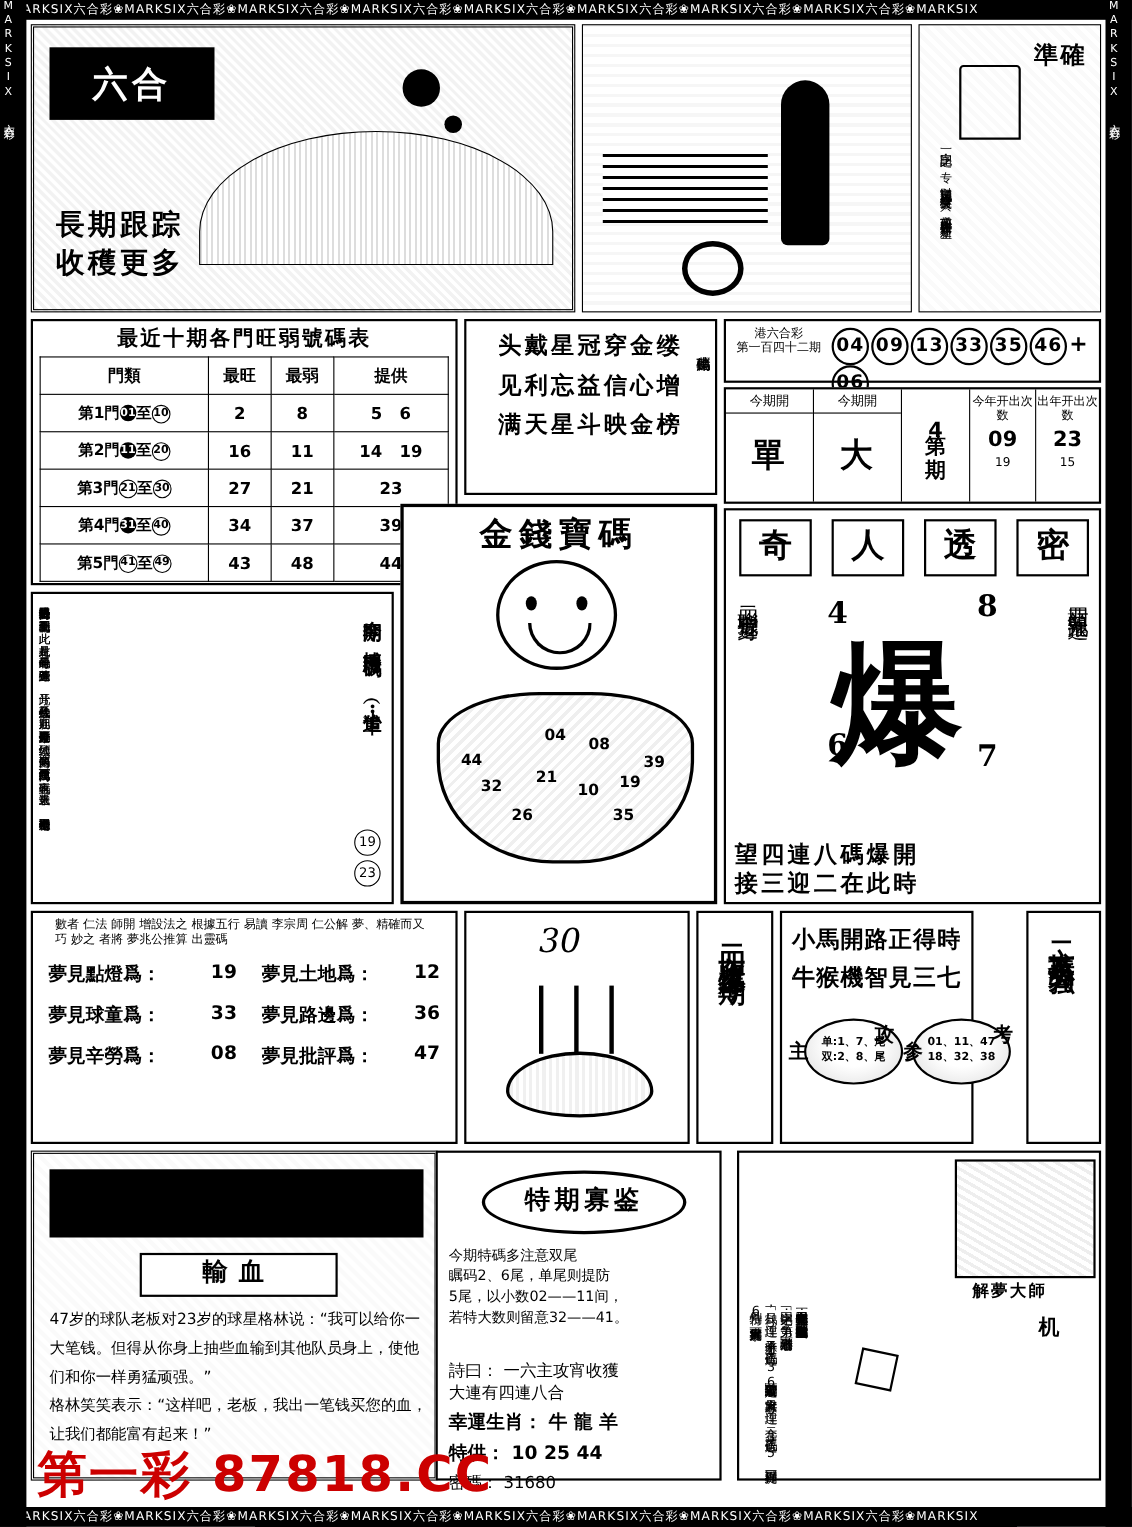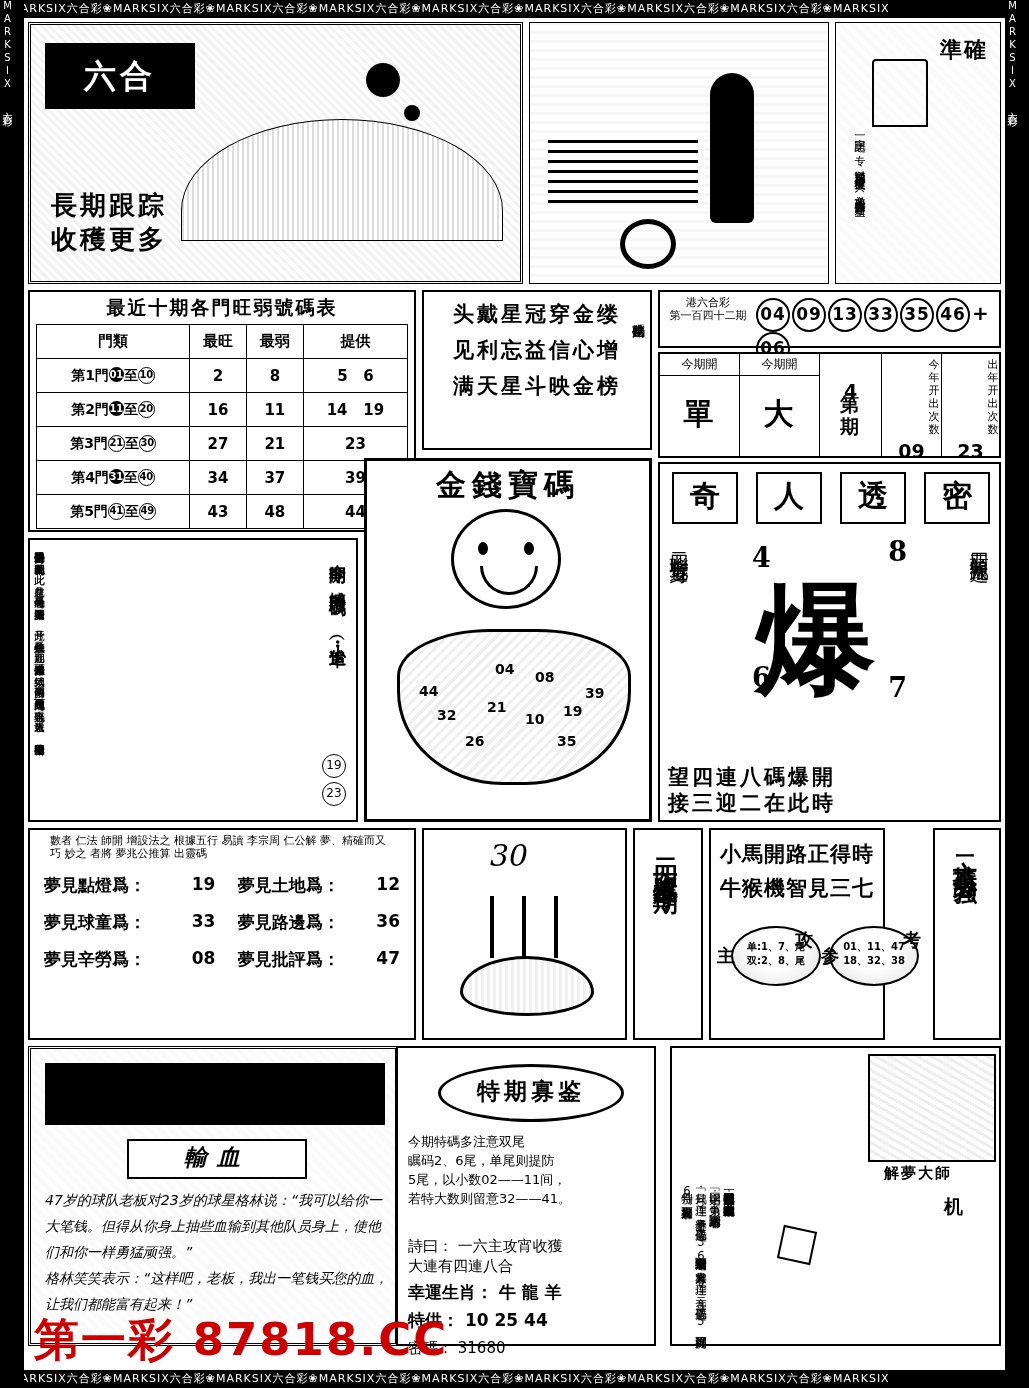--- a/index.html
+++ b/index.html
@@ -64,21 +64,21 @@
   #draw .hdr{position:absolute;left:4px;top:4px;width:88px;font-size:11px;text-align:center;line-height:13px;}
   #draw .nums{position:absolute;left:96px;top:6px;font-size:20px;font-weight:bold;letter-spacing:1px;}
   .numcirc{display:inline-block;border:2px solid #000;border-radius:50%;width:30px;height:30px;line-height:28px;text-align:center;font-size:17px;margin-right:2px;}
 
   
   #sb{left:634px;top:334px;width:343px;height:106px;border:2px solid #000;}
   #sb .cell{position:absolute;border-right:1px solid #000;height:100%;box-sizing:border-box;text-align:center;}
   #sb .lbl{font-size:12px;border-bottom:1px solid #000;padding:2px 0;}
   #sb .big{font-size:30px;font-weight:bold;padding-top:18px;letter-spacing:2px;}
   #sb .mid{font-size:19px;font-weight:bold;padding-top:26px;}
-  #sb .sm{font-size:11px;padding-top:4px;line-height:13px;margin-left:45px;}
+  #sb .sm{font-size:11px;padding-top:4px;line-height:13px;}
 
   
   #qr{left:634px;top:444px;width:343px;height:360px;border:2px solid #000;}
   #qr .kbox{position:absolute;top:8px;width:62px;height:48px;border:2px solid #000;text-align:center;font-size:30px;font-weight:bold;line-height:44px;}
   #qr .bao{position:absolute;left:96px;top:96px;font-size:120px;font-weight:bold;letter-spacing:0;font-family:"DejaVu Serif","Liberation Serif",serif;}
   #qr .n{position:absolute;font-size:27px;font-weight:bold;font-family:"DejaVu Serif",serif;}
   #qr .vcol{position:absolute;font-size:19px;line-height:23px;letter-spacing:2px;}
   #qr .bottom{position:absolute;left:8px;bottom:4px;font-size:21px;letter-spacing:3px;line-height:26px;font-weight:bold;}
 
   
@@ -121,21 +121,21 @@
   #horse .l2{font-size:21px;font-weight:bold;text-align:center;margin-top:6px;letter-spacing:1px;}
   #horse .ovals{position:absolute;left:6px;top:96px;width:206px;height:60px;}
   #horse .ov{position:absolute;width:86px;height:56px;border:2px solid #000;border-radius:50%;background:radial-gradient(ellipse at 50% 40%,#fff 40%,#ddd 100%);font-size:10px;text-align:center;font-weight:bold;}
   #horse .zg{position:absolute;font-size:18px;font-weight:bold;}
 
   
   #v26{left:909px;top:810px;width:68px;height:212px;border:2px solid #000;}
   #v26 .t{position:absolute;left:14px;top:8px;font-size:24px;letter-spacing:4px;font-weight:bold;}
 
   
-  #story{left:4px;top:1028px;width:370px;height:300px;border:3px double #000;background:repeating-linear-gradient(45deg,#fafafa 0 4px,#fff 4px 8px);font-style:italic;}
+  #story{left:4px;top:1028px;width:370px;height:300px;border:3px double #000;background:repeating-linear-gradient(45deg,#fafafa 0 4px,#fff 4px 8px);}
   #story .banner{position:absolute;left:14px;top:14px;width:340px;height:62px;background:#000;}
   #story .xue{position:absolute;left:96px;top:90px;width:176px;height:36px;border:2px solid #000;text-align:center;font-size:23px;font-weight:bold;line-height:32px;letter-spacing:10px;background:#fff;}
   #story .p{position:absolute;left:14px;top:138px;width:344px;font-size:14px;line-height:26px;letter-spacing:0px;}
 
   
   #mid{left:372px;top:1028px;width:260px;height:300px;border:2px solid #000;}
   #mid .oval{position:absolute;left:40px;top:16px;width:180px;height:52px;border:3px solid #000;border-radius:50%;text-align:center;line-height:48px;font-size:23px;font-weight:bold;letter-spacing:4px;}
   #mid .tx{position:absolute;left:10px;top:84px;width:242px;font-size:13px;line-height:19px;}
   #mid .poem{position:absolute;left:10px;top:188px;font-size:15px;line-height:20px;}
   #mid .lucky{position:absolute;left:10px;bottom:40px;font-size:17px;font-weight:bold;}

